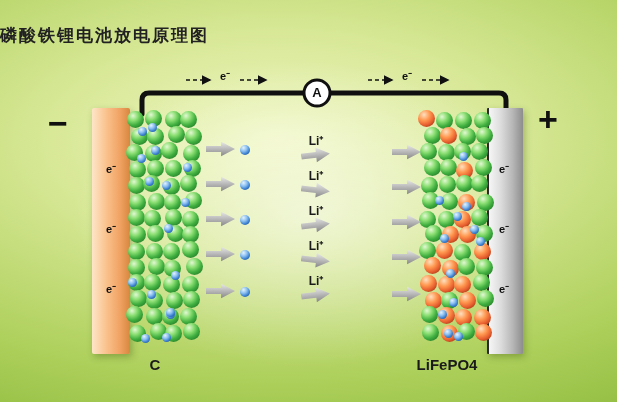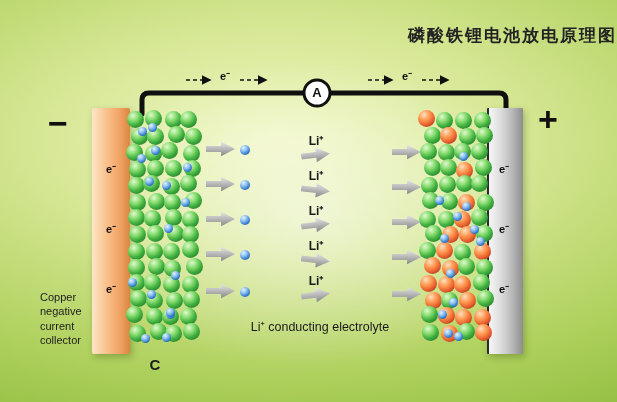--- a/index.html
+++ b/index.html
@@ -4,21 +4,21 @@
 <style>
   html,body{margin:0;padding:0;}
   .stage{
     position:relative; width:617px; height:402px; overflow:hidden;
     font-family:"Liberation Sans", sans-serif;
     background:
       radial-gradient(130% 95% at 45% 35%, #f0f7c4 0%, #d6e794 30%, #aed05c 62%, #8cba3c 88%, #7fae34 100%);
   }
   .glow{position:absolute; left:70px; top:60px; width:480px; height:310px;
     background:radial-gradient(ellipse at center, rgba(255,255,255,.55) 0%, rgba(255,255,255,0) 70%);}
-  .title{position:absolute; top:24px; left:0; width:617px; text-align:right;
+  .title{position:absolute; top:24px; left:0; width:617px; text-align:left;
     font-size:17px; font-weight:600; letter-spacing:2px; color:#222;}
   .overlay{position:absolute; left:0; top:0; pointer-events:none;}
   .wire{fill:none; stroke:#101010; stroke-width:5; stroke-linecap:round;}
   .dash{stroke:#101010; stroke-width:1.6; stroke-dasharray:4 3; fill:none;}
   .ammeter-circle{fill:#ffffff; stroke:#101010; stroke-width:3;}
   .ammeter-label{position:absolute; left:307px; top:85px; width:20px; text-align:center;
     font-size:13px; font-weight:bold; color:#101010;}
   .etop{position:absolute; font-size:11px; font-weight:bold; color:#101010; width:24px; text-align:center;}
   .polarity{position:absolute; font-size:34px; font-weight:bold; color:#101010; line-height:1;}
   .copper-bar{position:absolute; left:92px; top:108px; width:38px; height:246px; border-radius:2px;
@@ -259,18 +259,17 @@
   <div class="arrow3d" style="left:301px; top:217px; transform:rotate(-6deg);"></div>
   <div class="arrow3d" style="left:301px; top:252px; transform:rotate(6deg);"></div>
   <div class="arrow3d" style="left:301px; top:287px; transform:rotate(-6deg);"></div>
 
   <div class="arrow3d" style="left:392px; top:144px;"></div>
   <div class="arrow3d" style="left:392px; top:179px;"></div>
   <div class="arrow3d" style="left:392px; top:214px;"></div>
   <div class="arrow3d" style="left:392px; top:249px;"></div>
   <div class="arrow3d" style="left:392px; top:286px;"></div>
 
-  <div class="electrolyte-caption">Li⁺ conducting electrolyte</div>
-
-  <div class="caption" style="left:40px; top:290px; width:64px;">Copper negative current collector</div>
+
 
   <div class="electrode-label" style="left:135px; top:356px; width:40px;">C</div>
+  <div class="electrode-label" style="left:405px; top:356px; width:84px;">LiFePO4</div>
 </div>
 
 </body></html>

